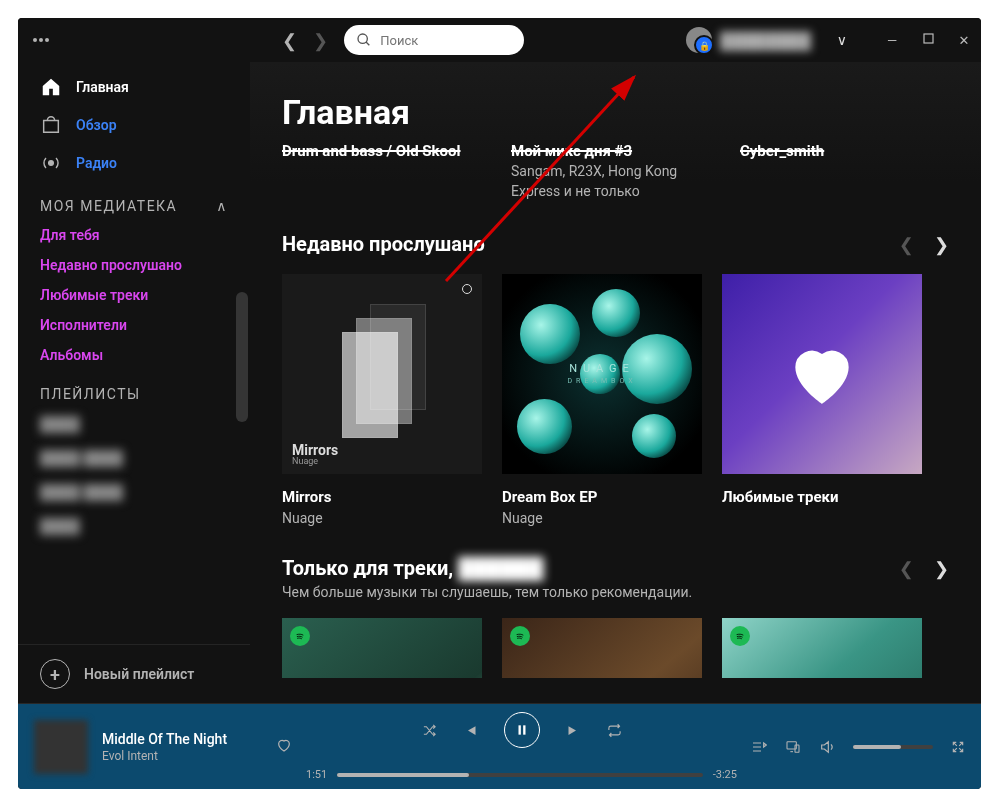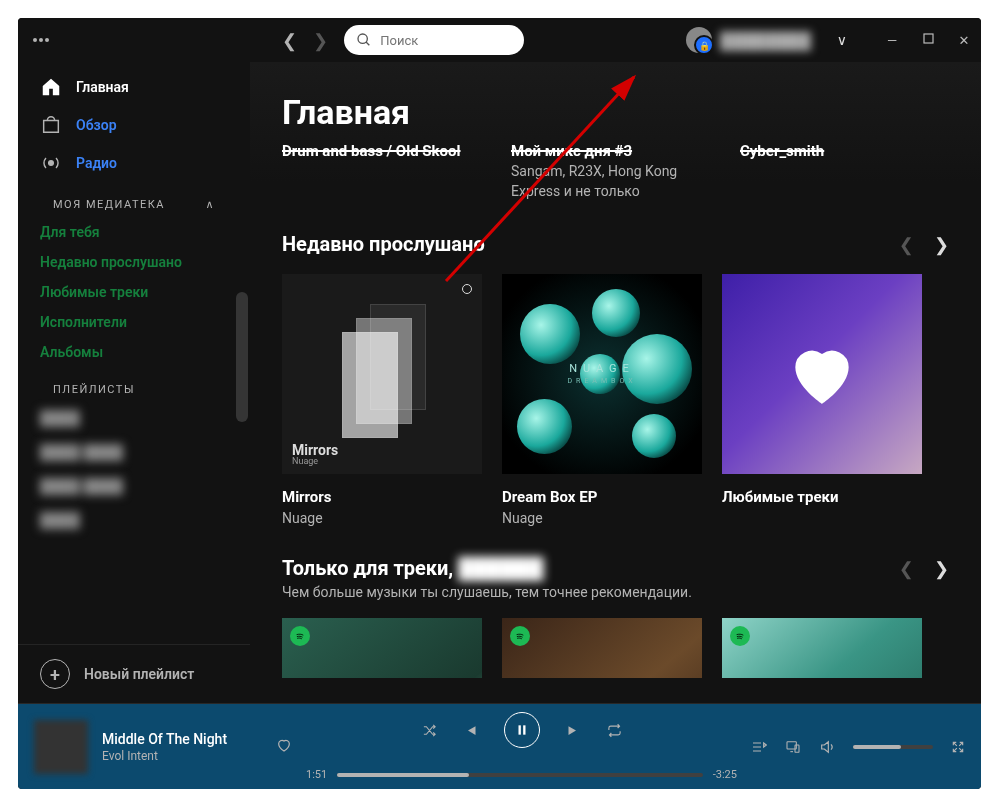--- a/index.html
+++ b/index.html
@@ -21,22 +21,22 @@
 .avatar-lock { position:absolute; right:-1px; bottom:-1px; width:16px; height:16px; display:flex; align-items:center; justify-content:center; color:#fff; font-size:9px; z-index:2; }
 .user-name { filter:blur(4px); color:#aaa; }
 .chevron-down { margin-left:18px; color:#ddd; font-size:14px; }
 .win-controls { display:flex; gap:22px; margin-left:30px; color:#bbb; font-size:13px; }
 .win-btn { width:14px; display:flex; justify-content:center; cursor:pointer; }
 .body { flex:1; display:flex; min-height:0; }
 .sidebar { width:232px; background:#121212; display:flex; flex-direction:column; padding:6px 0 0 0; position:relative; }
 .side-item { display:flex; align-items:center; gap:14px; padding:8px 22px; font-size:14px; color:#3b82f6; cursor:pointer; font-weight:600; }
 .side-item.active { color:#fff; }
 .side-icon { width:22px; height:22px; display:flex; align-items:center; justify-content:center; }
-.side-header { padding:16px 35px 6px; font-size:11px; letter-spacing:1.5px; color:#b3b3b3; text-transform:uppercase; display:flex; justify-content:space-between; align-items:center; font-weight:400; }
-.side-sub { padding:7px 22px; font-size:14px; color:#15803d; cursor:pointer; font-weight:600; }
+.side-header { padding:16px 22px 6px; font-size:14px; letter-spacing:1.5px; color:#b3b3b3; text-transform:uppercase; display:flex; justify-content:space-between; align-items:center; font-weight:400; }
+.side-sub { padding:7px 22px; font-size:14px; color:#d946ef; cursor:pointer; font-weight:600; }
 .playlists { padding:8px 22px; display:flex; flex-direction:column; gap:18px; }
 .pl-item { filter:blur(5px); color:#888; font-size:14px; font-weight:600; }
 .side-scrollbar { position:absolute; top:230px; right:2px; width:12px; height:130px; background:rgba(255,255,255,0.15); border-radius:6px; }
 .new-playlist { margin-top:auto; border-top:1px solid rgba(255,255,255,0.08); padding:14px 22px; display:flex; align-items:center; gap:14px; color:#b3b3b3; cursor:pointer; font-size:14px; font-weight:600; }
 .plus-circle { width:30px; height:30px; border:1px solid #b3b3b3; border-radius:50%; display:flex; align-items:center; justify-content:center; font-size:18px; }
 .main { flex:1; overflow:hidden; background:linear-gradient(#1a1a1a 0, #121212 120px); display:flex; flex-direction:column; position:relative; }
 .main-scroll { overflow-y:auto; padding:0 32px 20px; }
 .main h1 { color:#fff; font-size:34px; font-weight:700; padding:30px 0 18px; }
 .top-row-clip { height:60px; overflow:hidden; position:relative; border-bottom:0; margin-top:-8px; }
 .top-cards { display:flex; gap:20px; }
@@ -265,21 +265,21 @@
               </div>
               <div class="card-title">Любимые треки</div>
             </div>
           </div>
         </div>
 
         <div class="section">
           <div class="section-head">
             <div>
               <div class="section-title"><span>Только для треки, </span><span class="blur-text">██████</span></div>
-              <div class="section-sub">Чем больше музыки ты слушаешь, тем точнее рекомендации.</div>
+              <div class="section-sub">Чем больше музыки ты слушаешь, тем только рекомендации.</div>
             </div>
             <div class="carousel-arrows">
               <span style="color:#555">❮</span>
               <span style="color:#ddd">❯</span>
             </div>
           </div>
           <div class="mini-cards">
             <div class="mini-card">
               <div class="mini-art" style="background:linear-gradient(140deg,#2a5f4f,#1a3a2f 60%,#8fc9a8)">
                     <div class="sp-logo">

